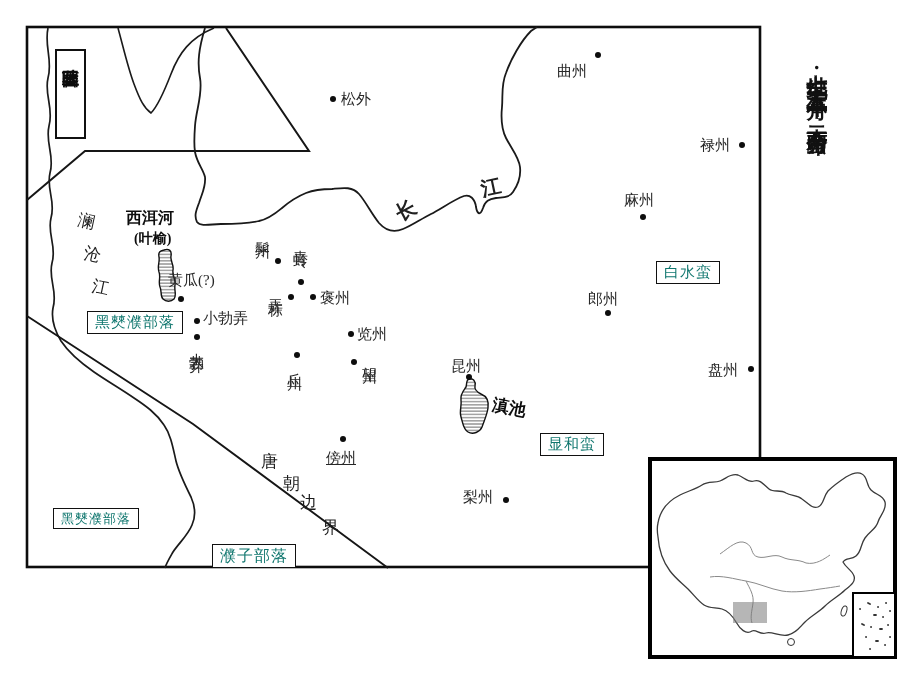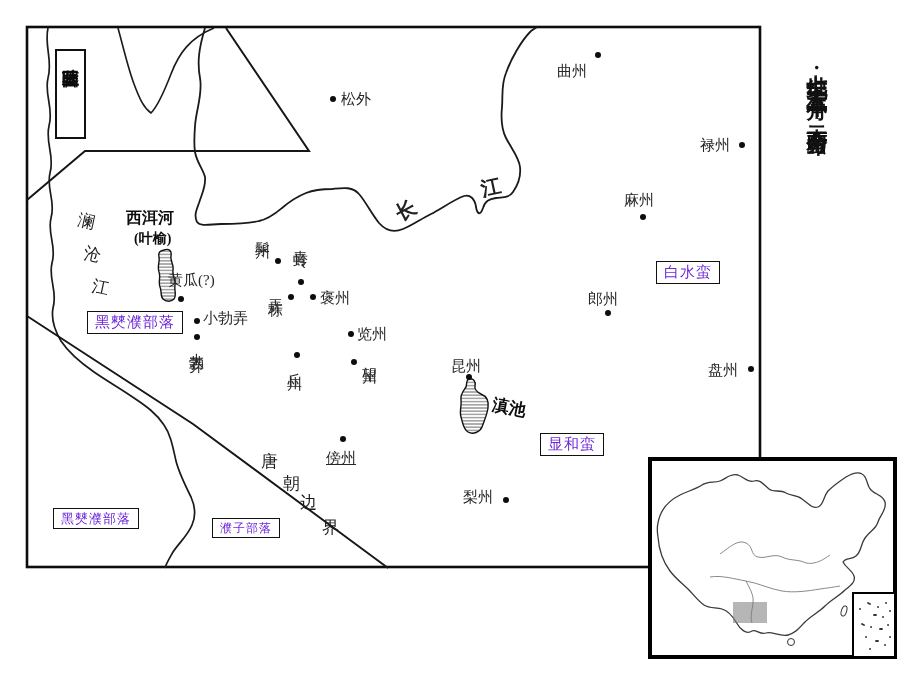--- a/index.html
+++ b/index.html
@@ -2,21 +2,21 @@
 <html><head>
 <meta charset="utf-8">
 <style>
   html,body{margin:0;padding:0;background:#fff;}
   .stage{position:relative;width:919px;height:683px;background:#fff;overflow:hidden;
          font-family:"Liberation Serif","DejaVu Serif",serif;}
   svg{position:absolute;left:0;top:0;}
   .dot{position:absolute;width:6px;height:6px;border-radius:50%;background:#0d0d0d;}
   .lbl{position:absolute;font-size:15px;line-height:1.1;color:#262626;white-space:nowrap;}
   .v{writing-mode:vertical-rl;letter-spacing:3px;}
-  .boxlbl{position:absolute;border:1.6px solid #111;background:#fff;color:#6d28d9;
+  .boxlbl{position:absolute;border:1.6px solid #111;background:#fff;color:#0f766e;
           font-size:15px;line-height:1;padding:3px 7px;white-space:nowrap;letter-spacing:1px;}
   .bold{font-weight:bold;color:#0d0d0d;}
   .riverchar{position:absolute;font-size:17px;color:#202020;}
   .vtitle{position:absolute;left:799px;top:58px;height:378px;width:30px;
           writing-mode:vertical-rl;font-size:21px;font-weight:bold;color:#111;
           letter-spacing:2px;line-height:1.2;}
   .tangchar{position:absolute;font-size:17px;color:#1c1c1c;}
 </style>
 </head>
 <body>
@@ -85,21 +85,21 @@
     </g>
   </svg>
 
   <div class="vtitle">七世纪·六五一年十一月　云南蛮分布</div>
 
   <div class="boxlbl v bold" style="left:55px;top:49px;height:78px;font-size:17px;padding:4px 5px;border-width:2px;">吐蕃王国</div>
   <div class="boxlbl" style="left:87px;top:311px;">黑僰濮部落</div>
   <div class="boxlbl" style="left:656px;top:261px;">白水蛮</div>
   <div class="boxlbl" style="left:540px;top:433px;">显和蛮</div>
   <div class="boxlbl" style="left:53px;top:508px;font-size:13px;">黑僰濮部落</div>
-  <div class="boxlbl" style="left:212px;top:518px;font-size:12px;font-family:Liberation Serif, serif;">濮子部落</div>
+  <div class="boxlbl" style="left:212px;top:544px;font-size:16px;font-family:Liberation Serif, serif;">濮子部落</div>
 
   <div class="lbl bold" style="left:126px;top:209px;font-size:16px;">西洱河</div>
   <div class="lbl bold" style="left:134px;top:231px;font-size:14px;">(叶榆)</div>
   <div class="lbl bold" style="left:492px;top:399px;font-size:17px;transform:rotate(11deg);">滇池</div>
 
   <span class="riverchar" style="left:78px;top:210px;transform:rotate(12deg);">澜</span>
   <span class="riverchar" style="left:84px;top:243px;transform:rotate(12deg);">沧</span>
   <span class="riverchar" style="left:92px;top:276px;transform:rotate(12deg);">江</span>
   <span class="riverchar bold" style="left:396px;top:197px;font-size:20px;transform:rotate(-28deg);">长</span>
   <span class="riverchar bold" style="left:481px;top:174px;font-size:20px;transform:rotate(-12deg);">江</span>

